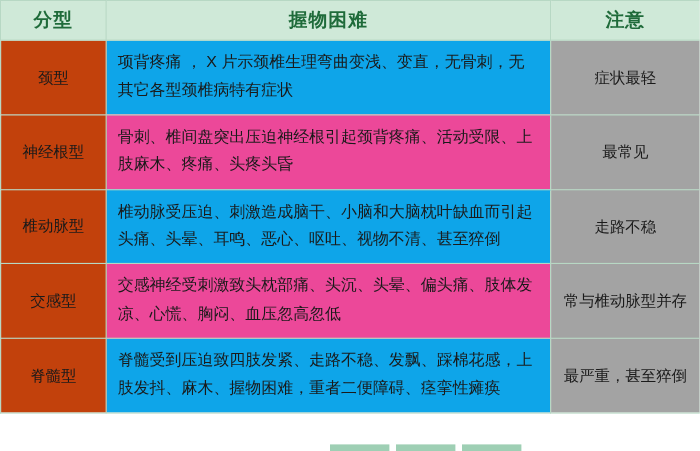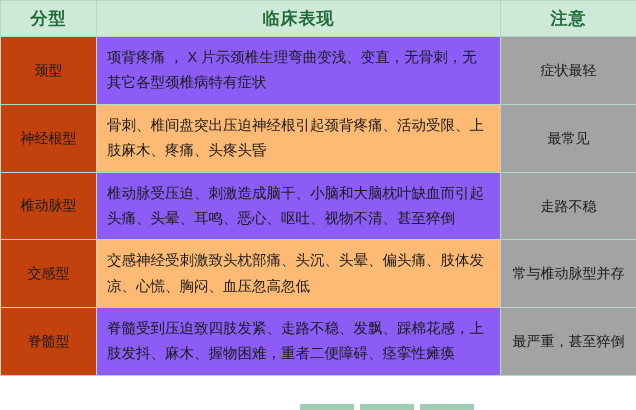--- a/index.html
+++ b/index.html
@@ -48,37 +48,37 @@
     letter-spacing: 1px;
   }
   tbody td.cell-type {
     background: #c2410c;
     text-align: center;
     font-size: 14px;
     color: #1a1a1a;
     line-height: 1.5;
   }
   tbody td.cell-manifest {
-    background: #8b5cf6;
+    background: #0ea5e9;
     text-align: left;
     font-size: 14.5px;
     color: #1a1a1a;
     line-height: 1.75;
     padding: 8px 10px;
   }
   tbody td.cell-note {
     background: #a3a3a3;
     text-align: center;
     font-size: 14px;
     color: #1a1a1a;
     line-height: 1.6;
     padding: 6px 6px;
   }
   tbody tr.row-alt td.cell-manifest {
-    background: #fdba74;
+    background: #ec4899;
   }
   .bottom-strip {
     position: absolute;
     left: 0;
     bottom: 0;
     width: 636px;
     height: 8px;
     background: #ffffff;
   }
   .bottom-strip .seg {
@@ -97,21 +97,21 @@
 <div id="page">
   <table class="cervical-table">
     <colgroup>
       <col class="col-type">
       <col class="col-manifest">
       <col class="col-note">
     </colgroup>
     <thead>
       <tr>
         <th>分型</th>
-        <th>临床表现</th>
+        <th>握物困难</th>
         <th>注意</th>
       </tr>
     </thead>
     <tbody>
       <tr>
         <td class="cell-type">颈型</td>
         <td class="cell-manifest">项背疼痛 ， X 片示颈椎生理弯曲变浅、变直，无骨刺，无其它各型颈椎病特有症状</td>
         <td class="cell-note">症状最轻</td>
       </tr>
       <tr class="row-alt">

